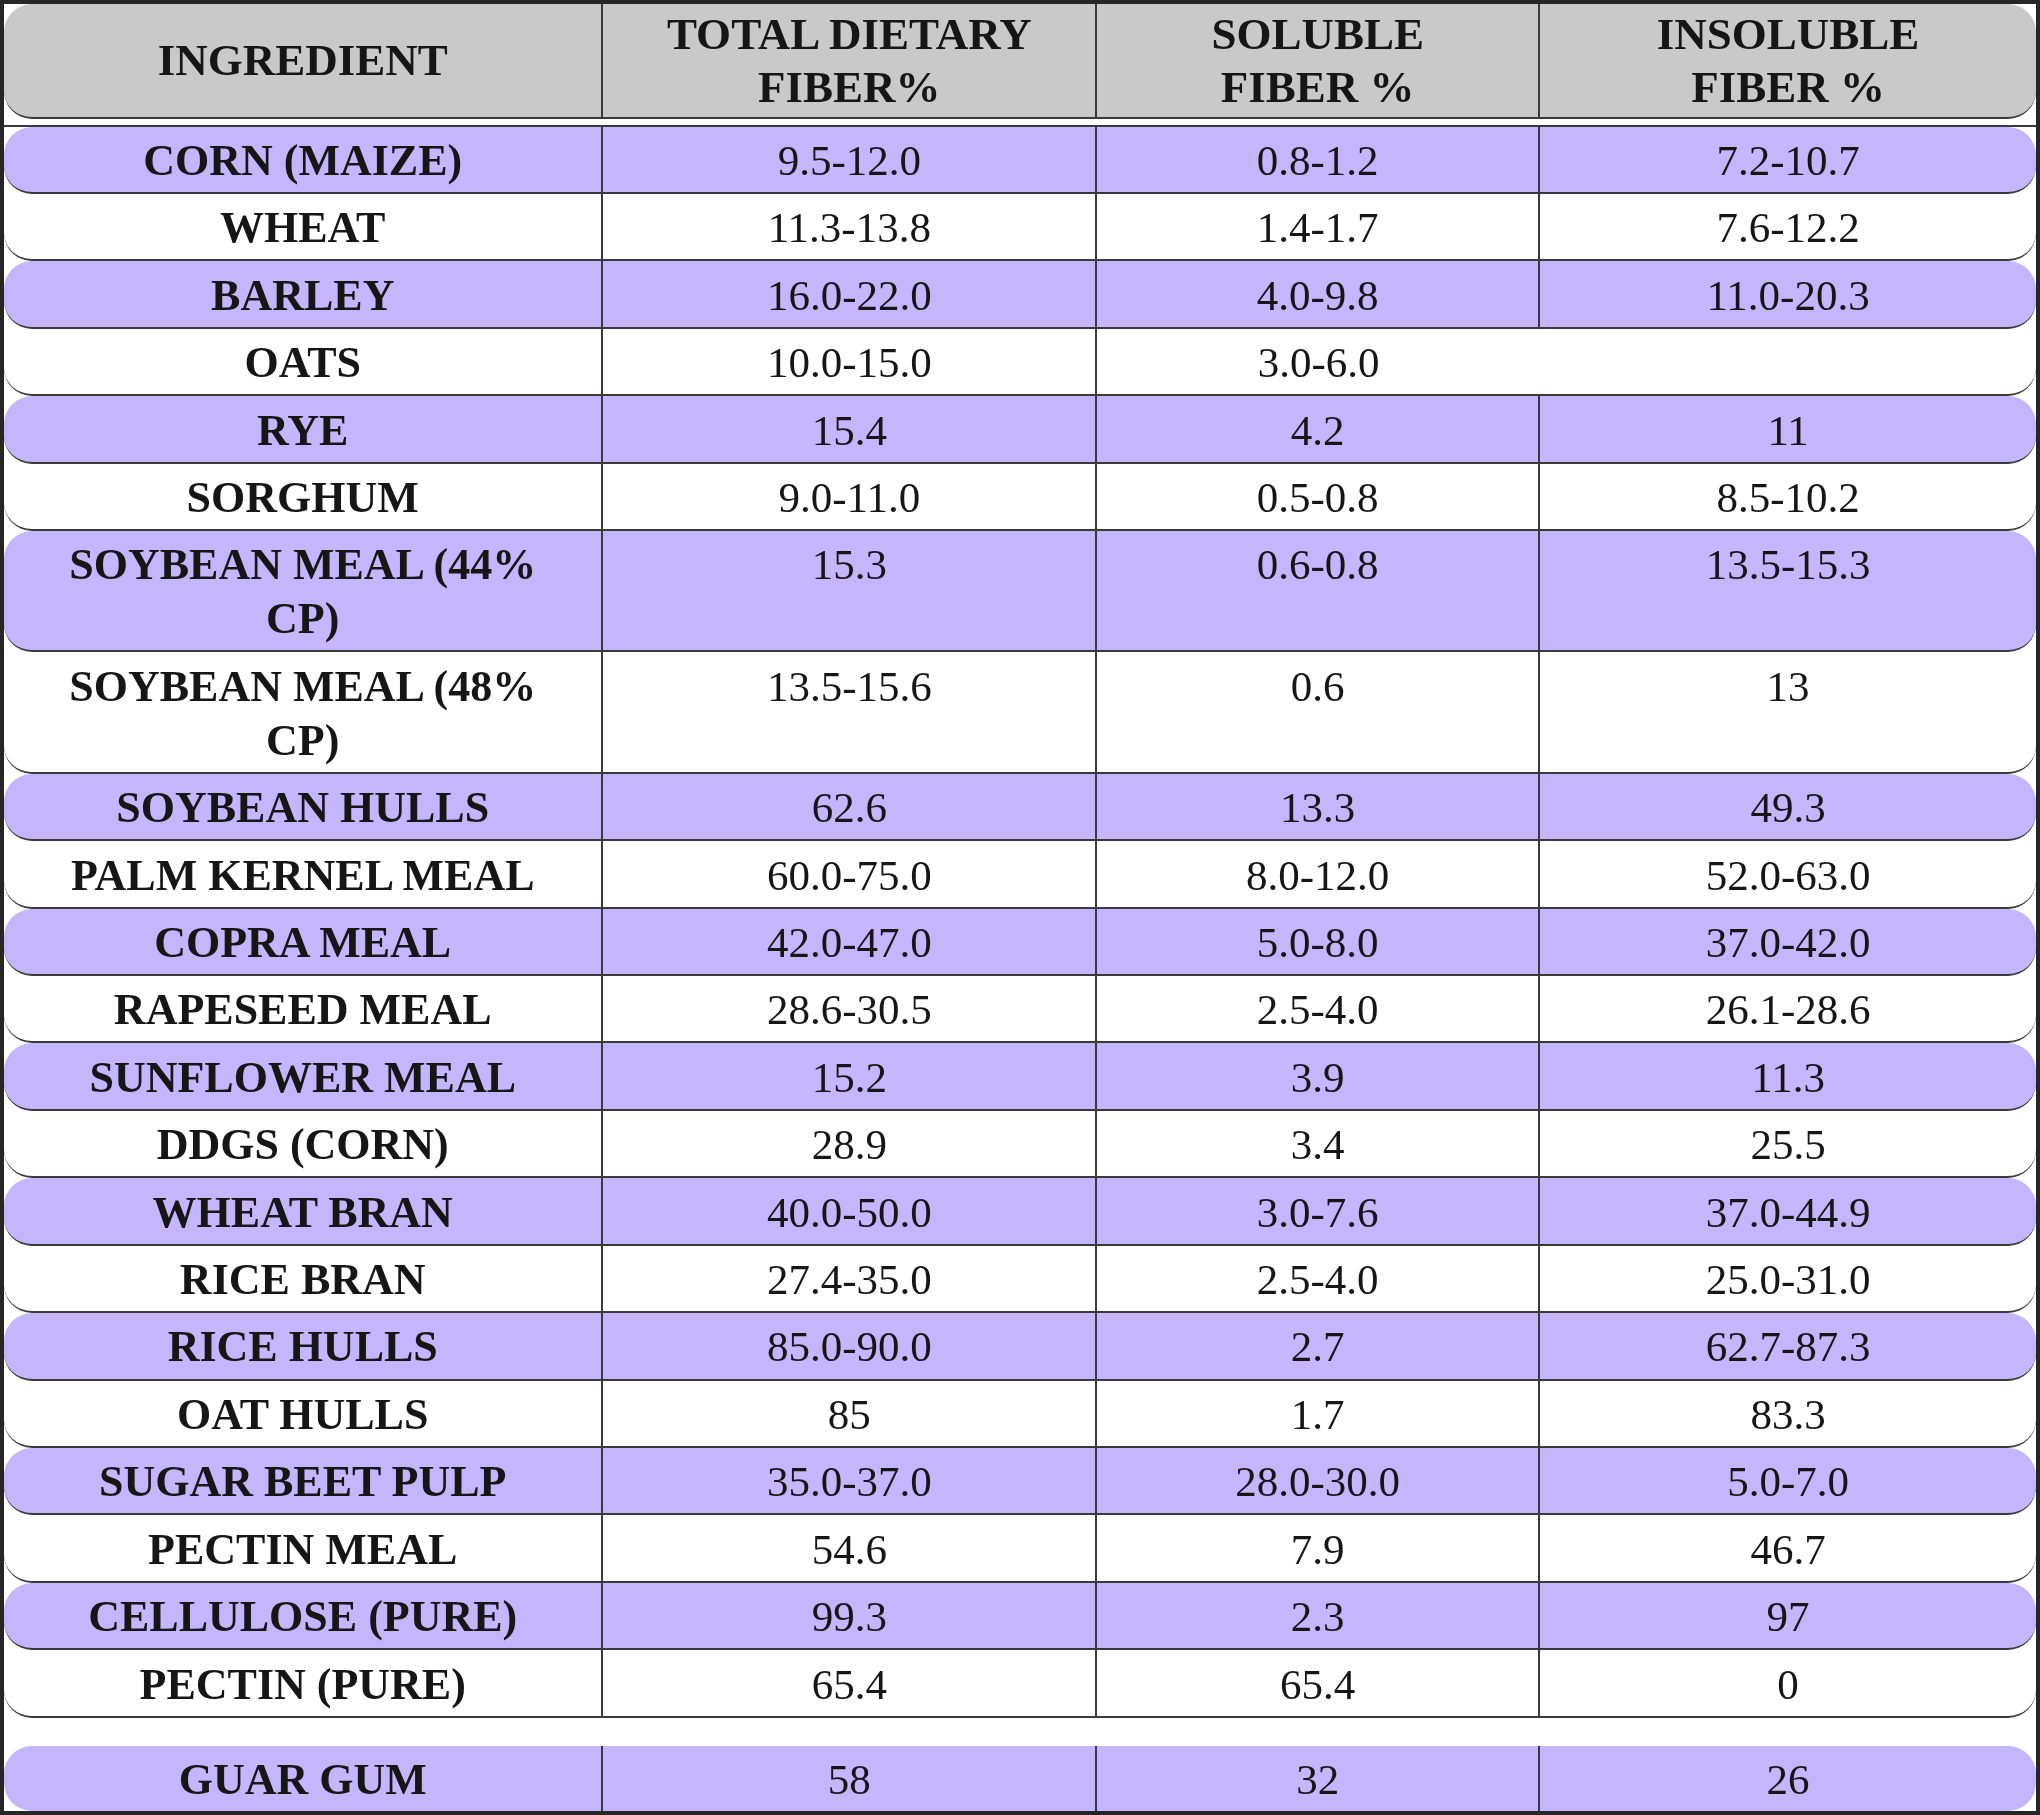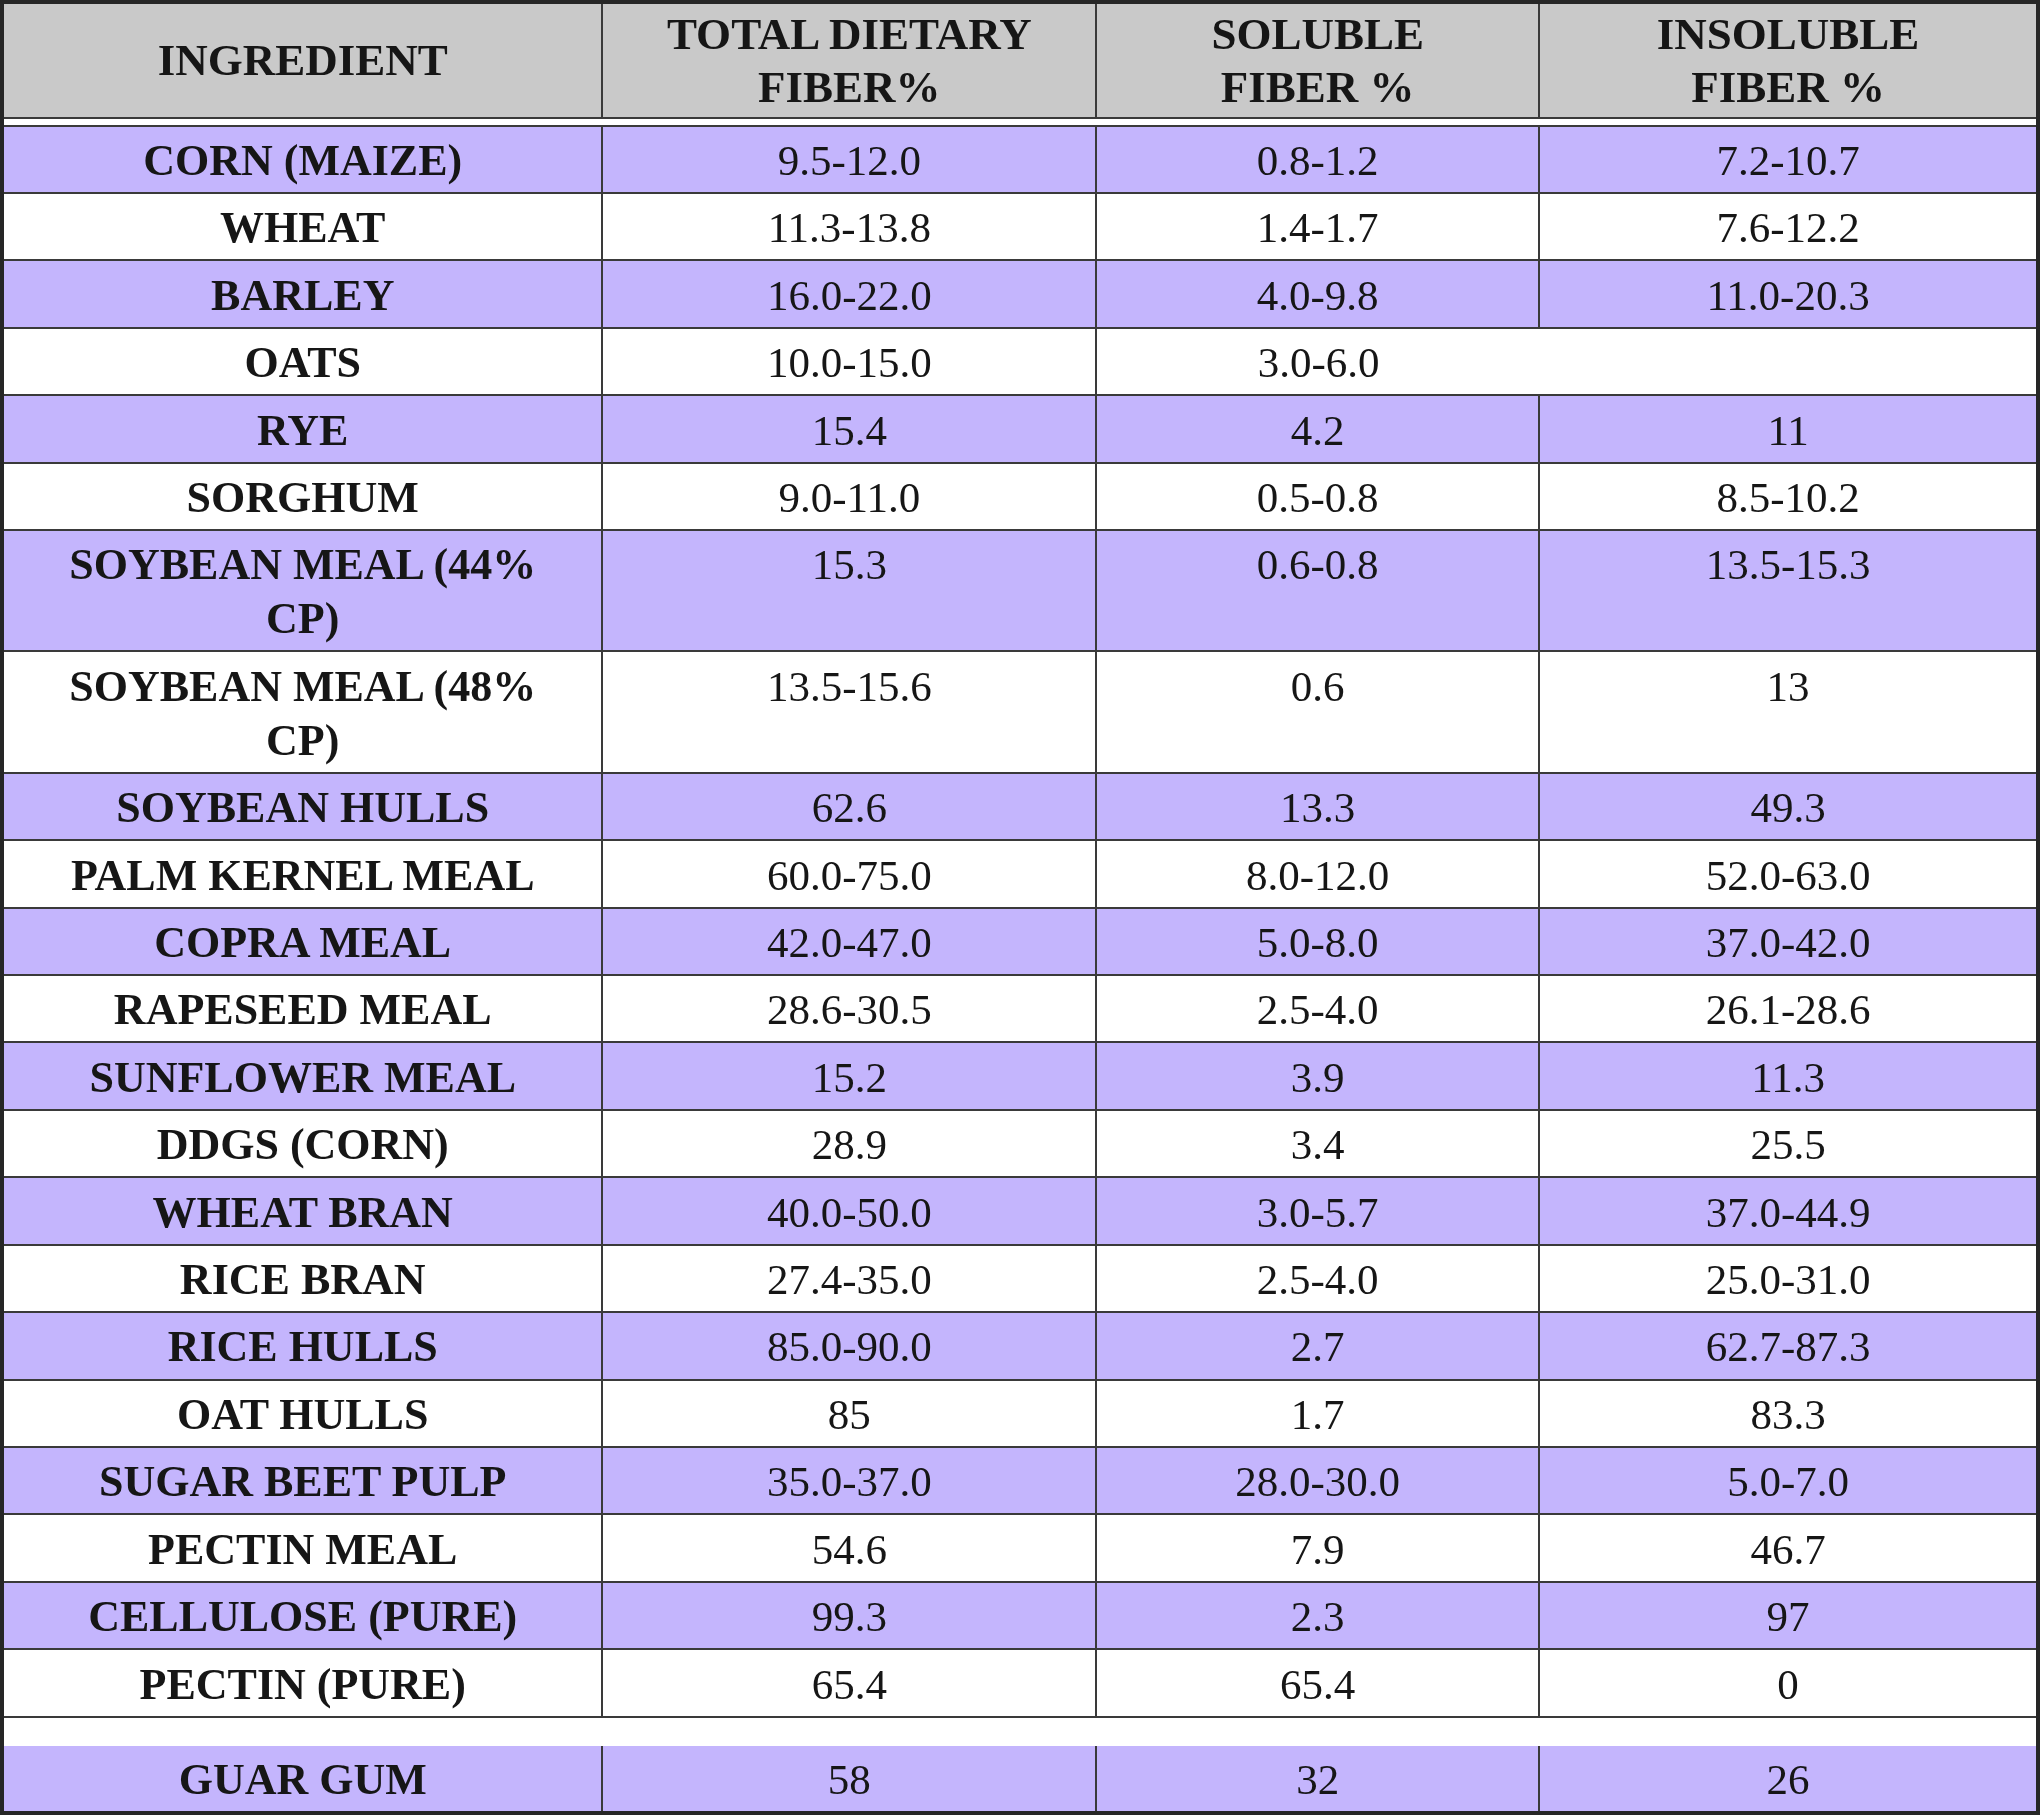--- a/index.html
+++ b/index.html
@@ -13,20 +13,21 @@
     position: absolute; inset: 0;
     border: 4.6px solid #262626;
     background: #ffffff;
     display: flex; flex-direction: column;
     box-sizing: border-box;
   }
   .trow {
     display: flex;
     flex: 1 0 auto;
     border-bottom: 2.8px solid #3a3a3a;
+    border-radius: 28px;
   }
   .trow.header {
     flex: 0 0 113px;
     background: #c9c9c9;
   }
   .gap-row {
     flex: 0 0 5.6px;
     background: #ffffff;
     border-bottom: 2.8px solid #3a3a3a;
   }
@@ -179,21 +180,21 @@
   <div class="trow plain">
     <div class="cell c0 ingredient">DDGS (CORN)</div>
     <div class="cell c1">28.9</div>
     <div class="cell c2">3.4</div>
     <div class="cell c3">25.5</div>
   </div>
 
   <div class="trow shaded">
     <div class="cell c0 ingredient">WHEAT BRAN</div>
     <div class="cell c1">40.0-50.0</div>
-    <div class="cell c2">3.0-5.7</div>
+    <div class="cell c2">3.0-7.6</div>
     <div class="cell c3">37.0-44.9</div>
   </div>
 
   <div class="trow plain">
     <div class="cell c0 ingredient">RICE BRAN</div>
     <div class="cell c1">27.4-35.0</div>
     <div class="cell c2">2.5-4.0</div>
     <div class="cell c3">25.0-31.0</div>
   </div>
 

